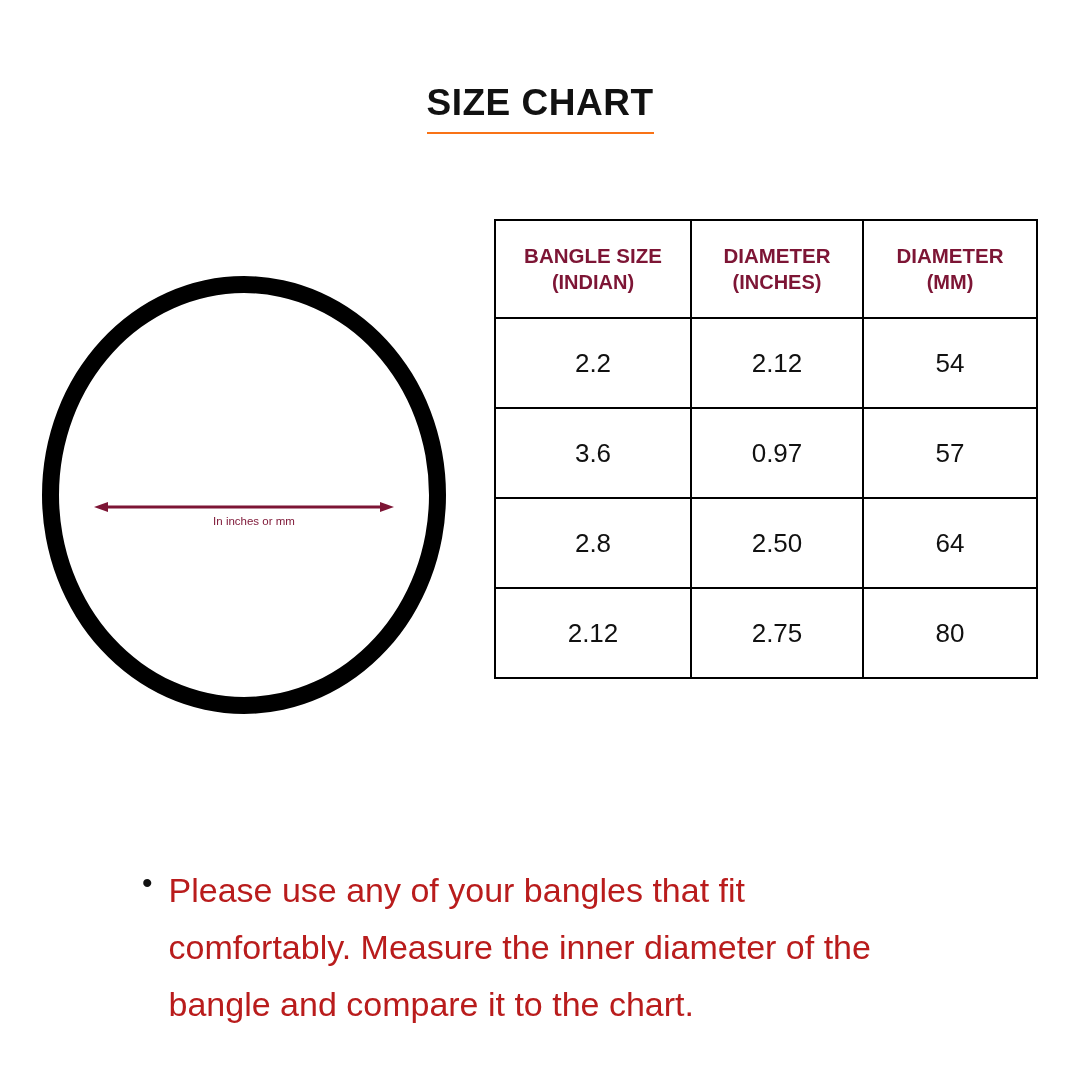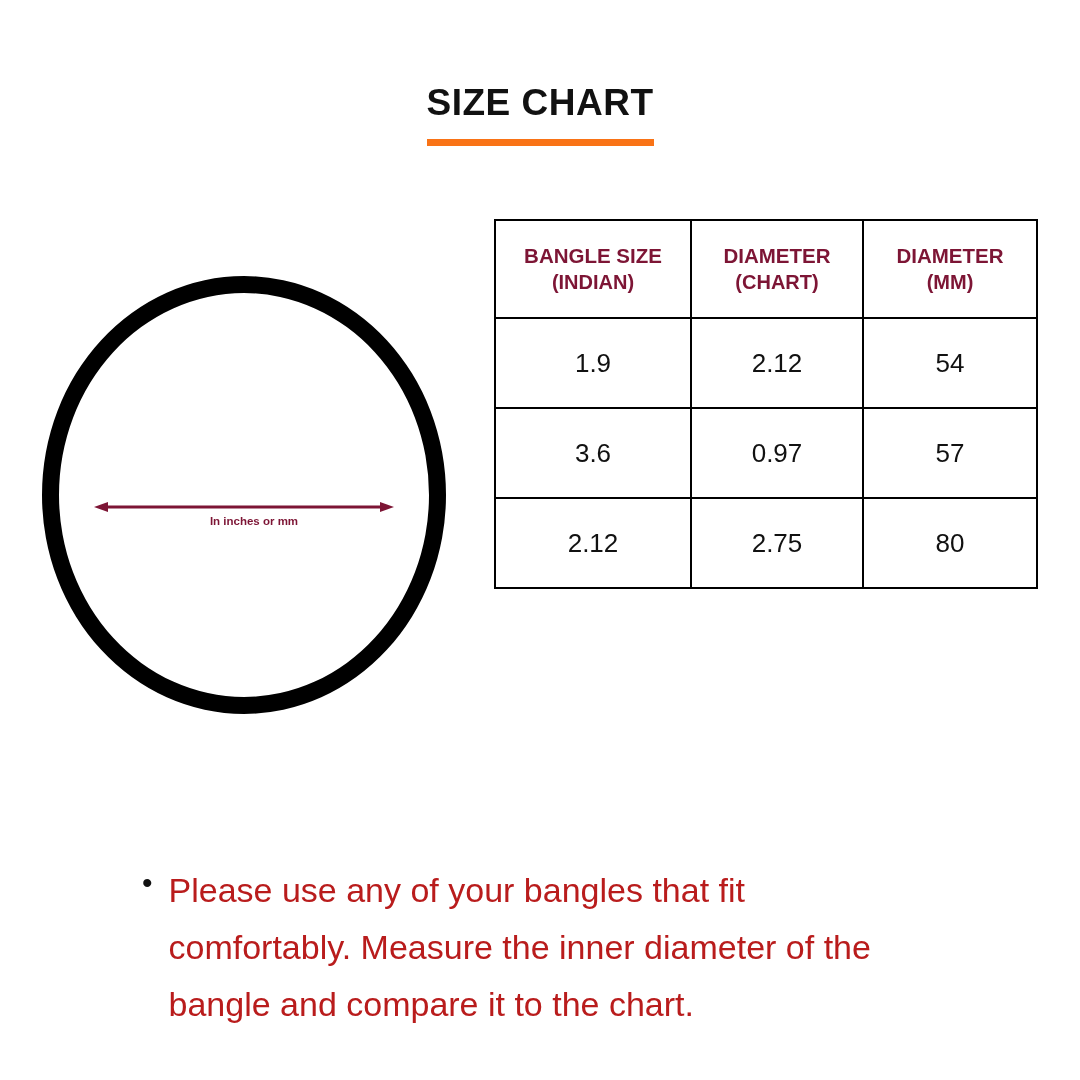--- a/index.html
+++ b/index.html
@@ -28,22 +28,22 @@
     top: 82px;
     left: 0;
     width: 1080px;
     text-align: center;
     font-size: 37px;
     font-weight: bold;
     letter-spacing: 0.5px;
     color: #111111;
   }
   #title .u {
-    border-bottom: 7px solid #f97316;
-    padding-bottom: 16px;
+    border-bottom: 2px solid #f97316;
+    padding-bottom: 9px;
   }
 
   
   #bangle-wrap {
     position: absolute;
     left: 42px;
     top: 276px;
     width: 438px;
     height: 450px;
   }
@@ -74,21 +74,21 @@
     width: 300px;
     height: 12px;
   }
   #arrow-sub {
     position: absolute;
     left: 42px;
     top: 239px;
     width: 340px;
     text-align: center;
     font-size: 11.5px;
-    font-weight: bold;
+    font-weight: normal;
     color: #7d1535;
   }
 
   
   #table-wrap {
     position: absolute;
     left: 494px;
     top: 219px;
     width: 542px;
   }
@@ -178,40 +178,45 @@
           <col class="c3">
       </colgroup>
       <thead>
         <tr>
           <th>
             <span>BANGLE SIZE</span>
             <span class="unit">(INDIAN)</span>
           </th>
           <th>
             <span>DIAMETER</span>
-            <span class="unit">(CHART)</span>
+            <span class="unit">(INCHES)</span>
           </th>
           <th>
             <span>DIAMETER</span>
             <span class="unit">(MM)</span>
           </th>
         </tr>
       </thead>
       <tbody>
         <tr>
-          <td>1.9</td>
+          <td>2.2</td>
           <td>2.12</td>
           <td>54</td>
         </tr>
         <tr>
           <td>3.6</td>
           <td>0.97</td>
           <td>57</td>
         </tr>
         <tr>
+          <td>2.8</td>
+          <td>2.50</td>
+          <td>64</td>
+        </tr>
+        <tr>
           <td>2.12</td>
           <td>2.75</td>
           <td>80</td>
         </tr>
       </tbody>
     </table>
   </div>
 
   <div id="note">
     <div class="bullet">•</div>

